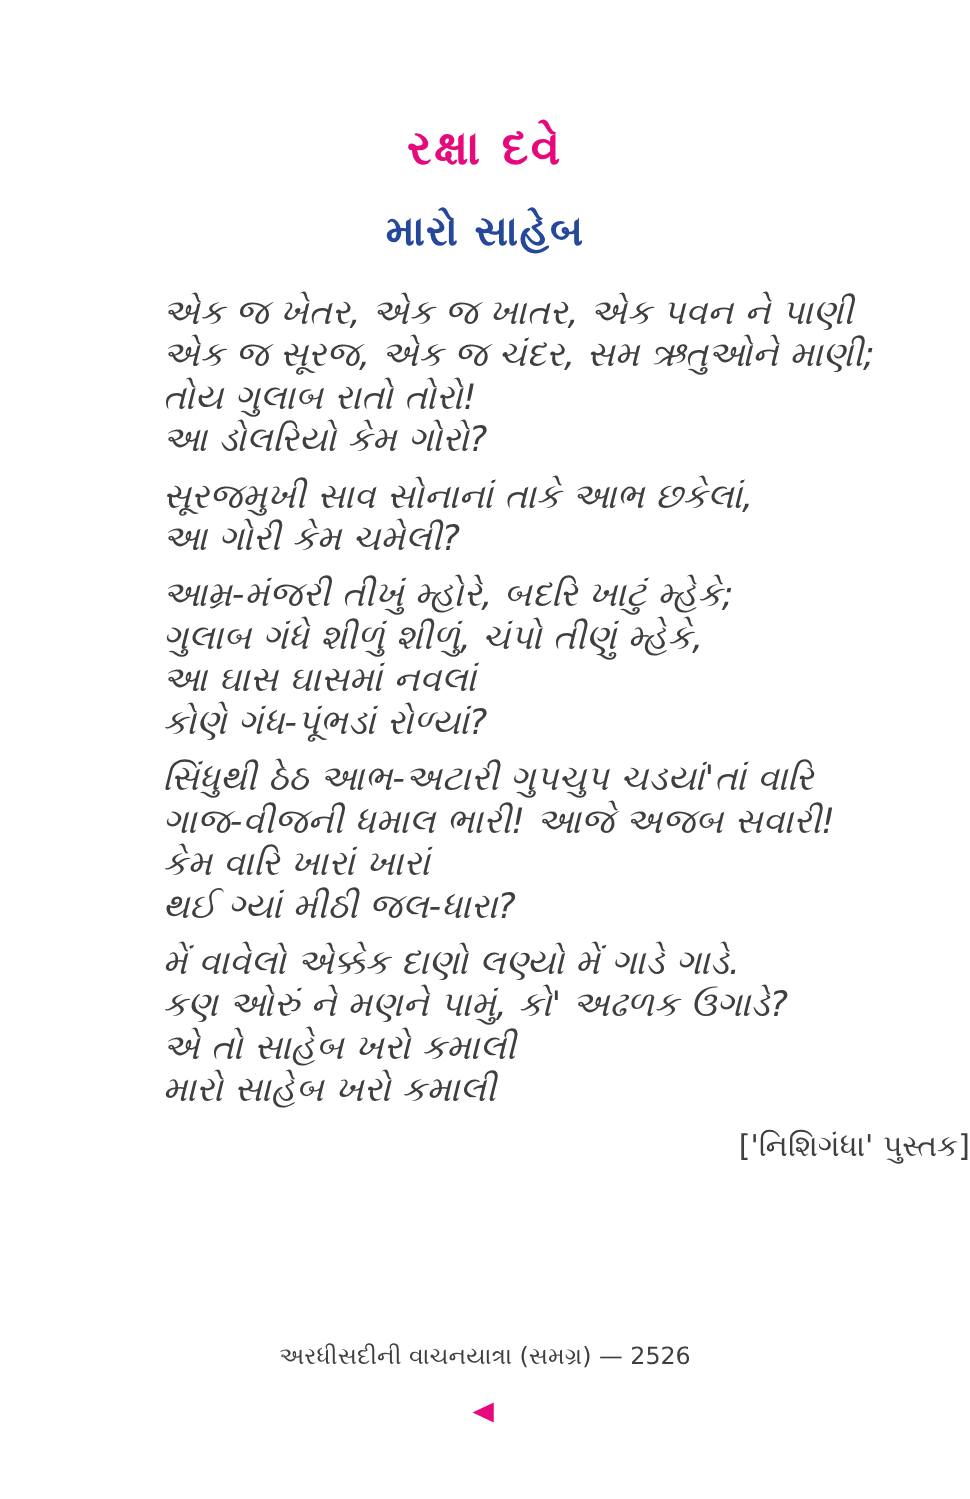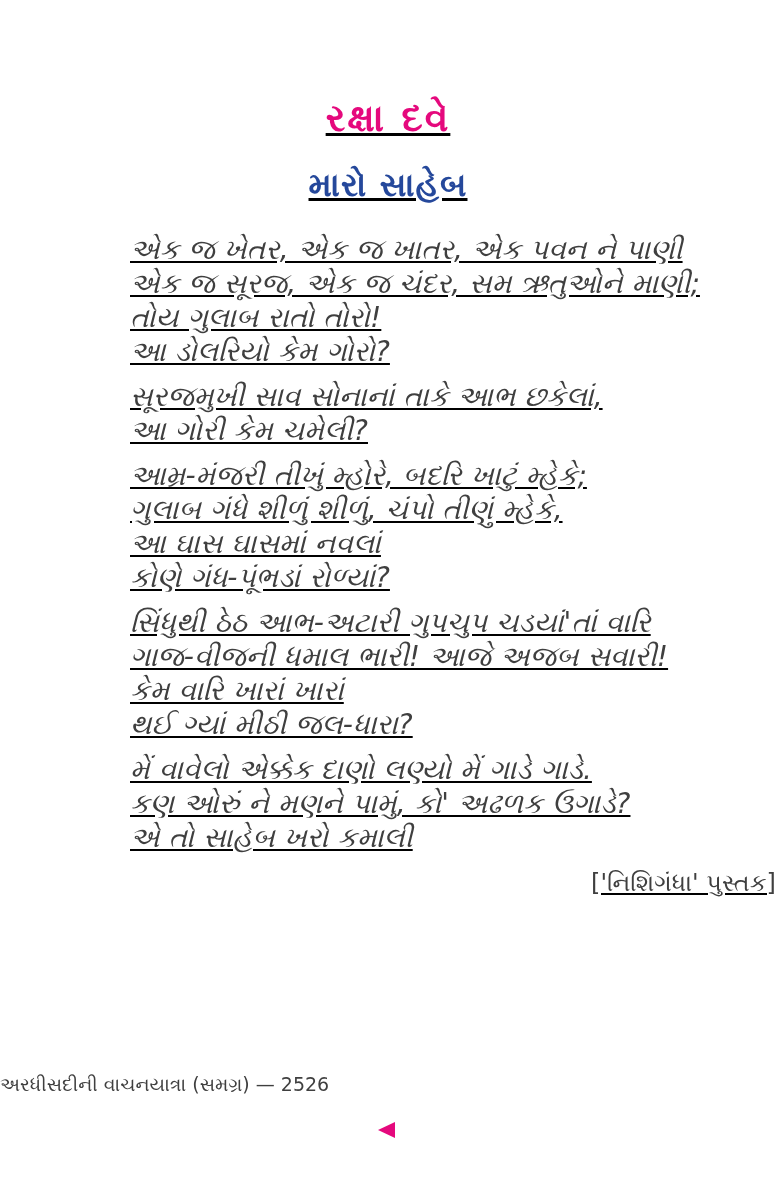--- a/index.html
+++ b/index.html
@@ -11,21 +11,20 @@
   * { margin: 0; padding: 0; box-sizing: border-box; }
   html, body { background: #ffffff; }
   body { font-family: "DejaVu Sans", sans-serif; }
   .page {
     position: relative;
     width: 776px;
     height: 1199px;
     margin: 0 auto;
     background: var(--bg);
     overflow: hidden;
-    text-decoration: underline;
   }
   .author-title {
     padding-top: 96px;
     text-align: center;
     font-size: 38px;
     font-weight: bold;
     letter-spacing: 2px;
     color: var(--magenta);
   }
   .poem-title {
@@ -51,21 +50,21 @@
     margin-top: 14px;
     text-align: right;
     font-size: 24px;
     color: var(--ink);
   }
   .footer {
     position: absolute;
     left: 0;
     right: 0;
     bottom: 103px;
-    text-align: left;
+    text-align: center;
     font-size: 19px;
     color: var(--ink);
   }
   .nav-triangle {
     position: absolute;
     left: 378px;
     top: 1122px;
     width: 0;
     height: 0;
     border-top: 8px solid transparent;
@@ -108,20 +107,21 @@
       <div class="poem-line">સિંધુથી ઠેઠ આભ-અટારી ગુપચુપ ચડયાં'તાં વારિ</div>
       <div class="poem-line">ગાજ-વીજની ધમાલ ભારી! આજે અજબ સવારી!</div>
       <div class="poem-line">કેમ વારિ ખારાં ખારાં</div>
       <div class="poem-line">થઈ ગ્યાં મીઠી જલ-ધારા?</div>
     </div>
 
     <div class="stanza">
       <div class="poem-line">મેં વાવેલો એક્કેક દાણો લણ્યો મેં ગાડે ગાડે.</div>
       <div class="poem-line">કણ ઓરું ને મણને પામું, કો' અઢળક ઉગાડે?</div>
       <div class="poem-line">એ તો સાહેબ ખરો કમાલી</div>
+      <div class="poem-line">મારો સાહેબ ખરો કમાલી</div>
     </div>
 
   </div>
 
   <div class="attribution">['નિશિગંધા' પુસ્તક]</div>
 
   <div class="footer">અરધીસદીની વાચનયાત્રા (સમગ્ર) — 2526</div>
 
   <div class="nav-triangle"></div>
 

